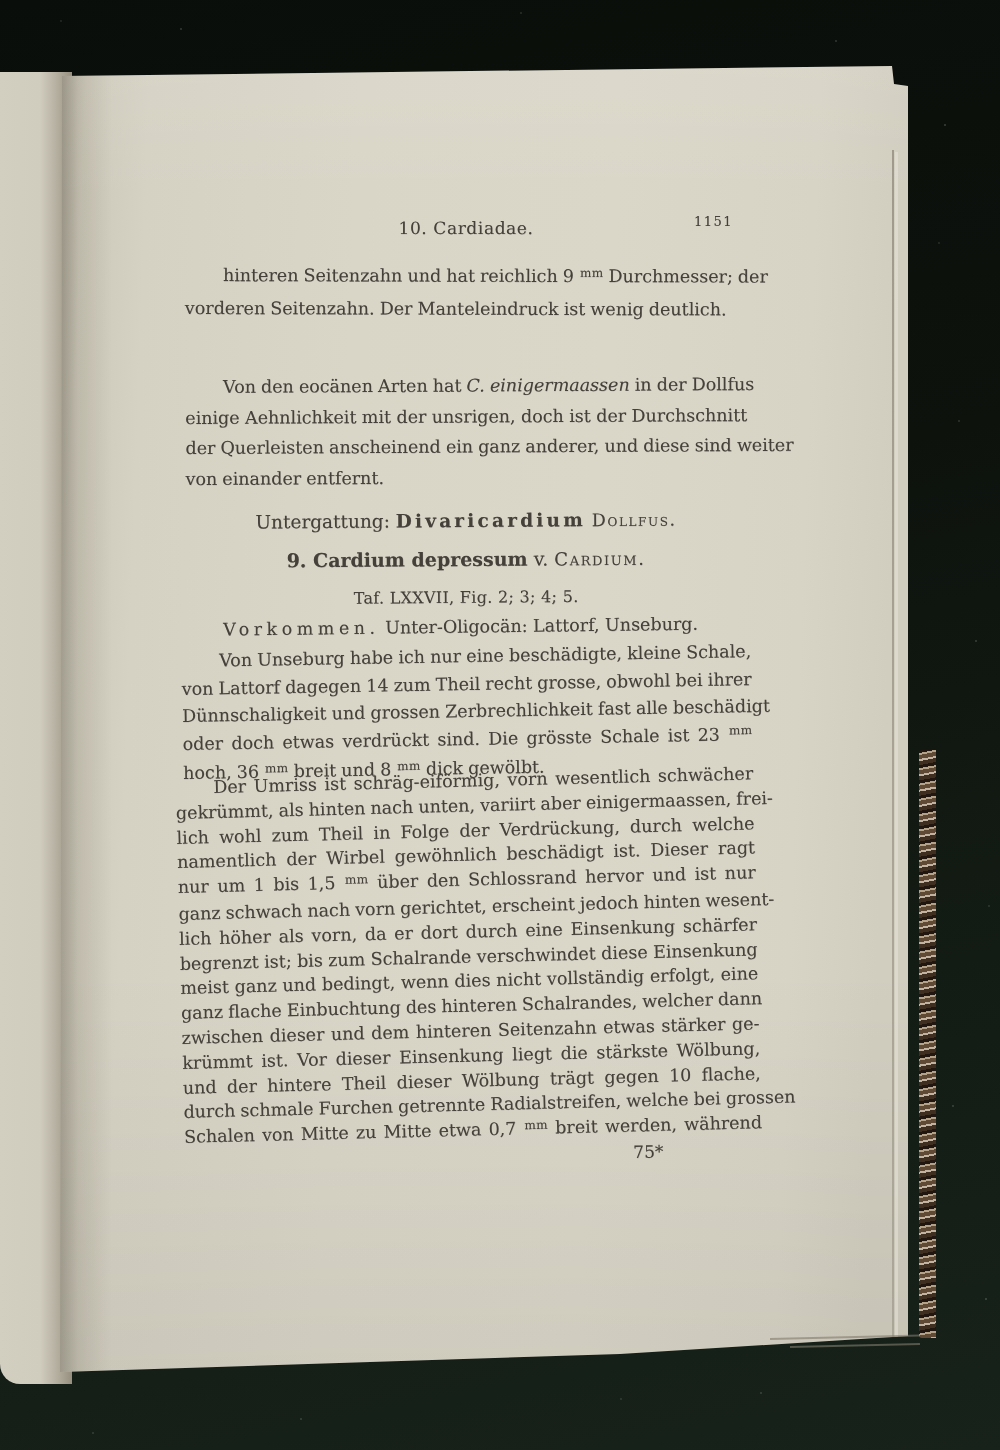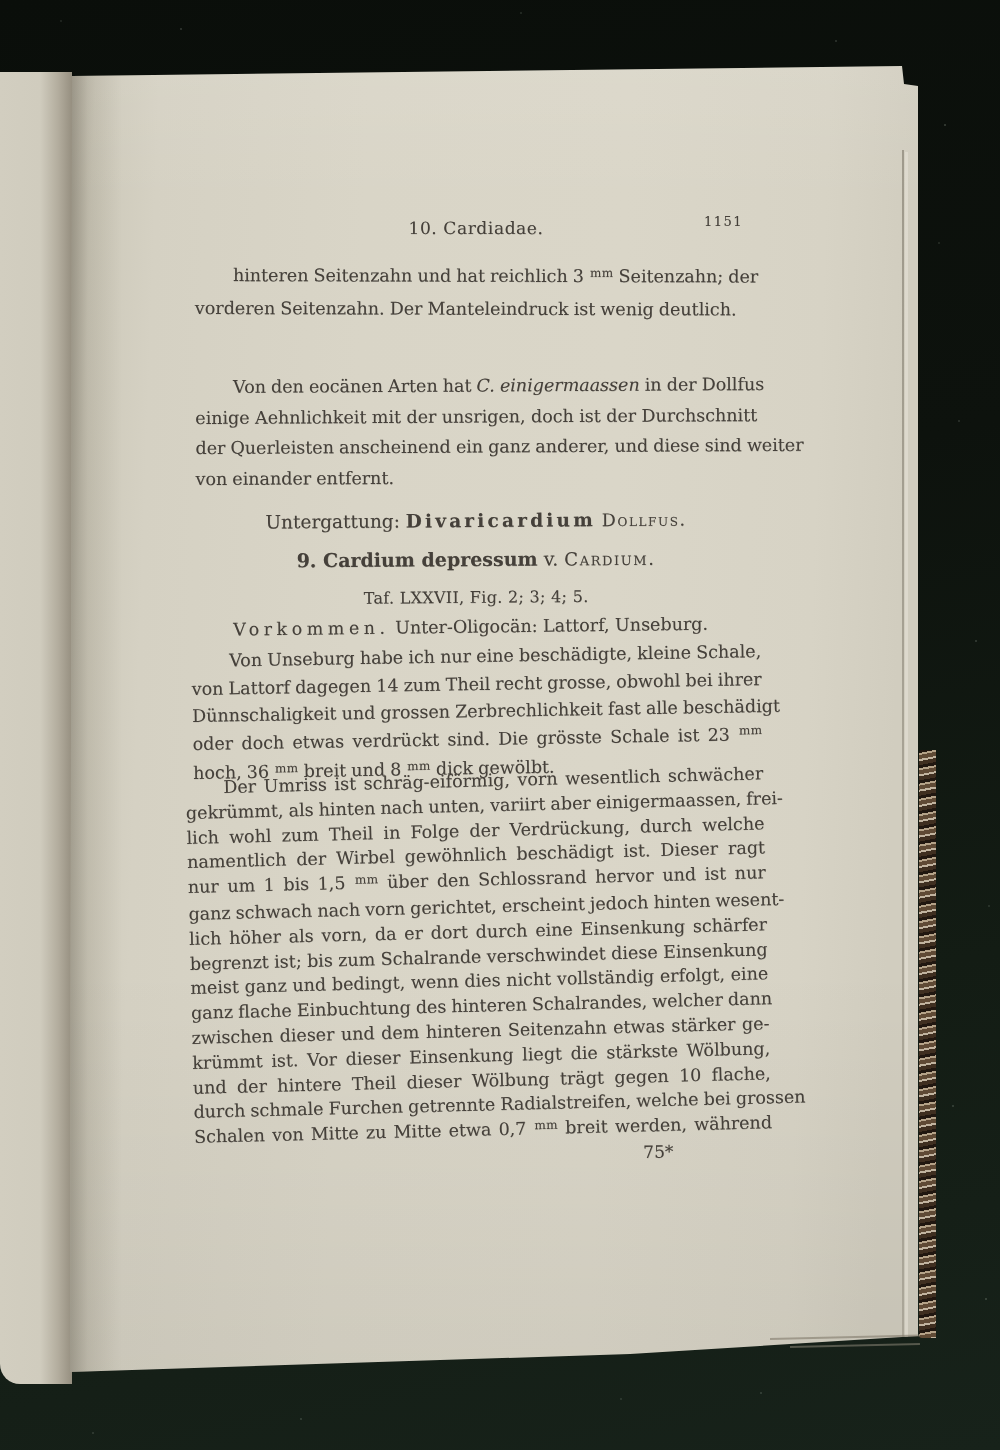--- a/index.html
+++ b/index.html
@@ -27,21 +27,21 @@
 
   
   .facing-strip{
     position:absolute;left:0;top:72px;width:72px;height:1312px;
     background:linear-gradient(90deg,#d2cec0 0px,#d0ccbe 40px,#b3ad9e 58px,#968f80 72px);
     border-bottom-left-radius:20px;
   }
 
   
   .page{
-    position:absolute;left:70px;top:64px;width:848px;height:1310px;
+    position:absolute;left:60px;top:64px;width:848px;height:1310px;
     background:linear-gradient(92deg,#b9b4a5 0px,#cdc9ba 26px,#d5d1c3 90px,#d9d5c7 300px,#dad6c8 560px,#d7d3c5 760px,#d1cdbf 848px);
     clip-path:polygon(2px 12px,832px 2px,834px 20px,848px 22px,848px 1272px,560px 1290px,0px 1308px);
     text-decoration:underline;
   }
   .page::before{ 
     content:"";position:absolute;inset:0;
     background:linear-gradient(180deg,rgba(255,255,255,.07) 0,rgba(255,255,255,0) 140px,rgba(0,0,0,0) 900px,rgba(0,0,0,.05) 1310px);
     pointer-events:none;
   }
   .gutter-shade{
@@ -127,21 +127,21 @@
     <div class="sheet-edge-hilite"></div>
 
     <div class="content">
 
       <div class="block running-header">
         <span class="running-title">10.  Cardiadae.</span>
         <span class="page-number">1151</span>
       </div>
 
       <div class="block para p1">
-          <div class="tline"><span>hinteren Seitenzahn und hat reichlich 3 </span><span class="sup">mm</span><span> Seitenzahn; der</span></div>
+          <div class="tline"><span>hinteren Seitenzahn und hat reichlich 9 </span><span class="sup">mm</span><span> Durchmesser; der</span></div>
           <div class="tline endline"><span>vorderen Seitenzahn.  Der Manteleindruck ist wenig deutlich.</span></div>
         </div>
 
       <div class="block para p2">
           <div class="tline"><span>Von den eocänen Arten hat </span><span class="it">C. einigermaassen</span><span> in der Dollfus</span></div>
           <div class="tline"><span>einige Aehnlichkeit mit der unsrigen, doch ist der Durchschnitt</span></div>
           <div class="tline"><span>der Querleisten anscheinend ein ganz anderer, und diese sind weiter</span></div>
           <div class="tline endline"><span>von einander entfernt.</span></div>
         </div>
 

